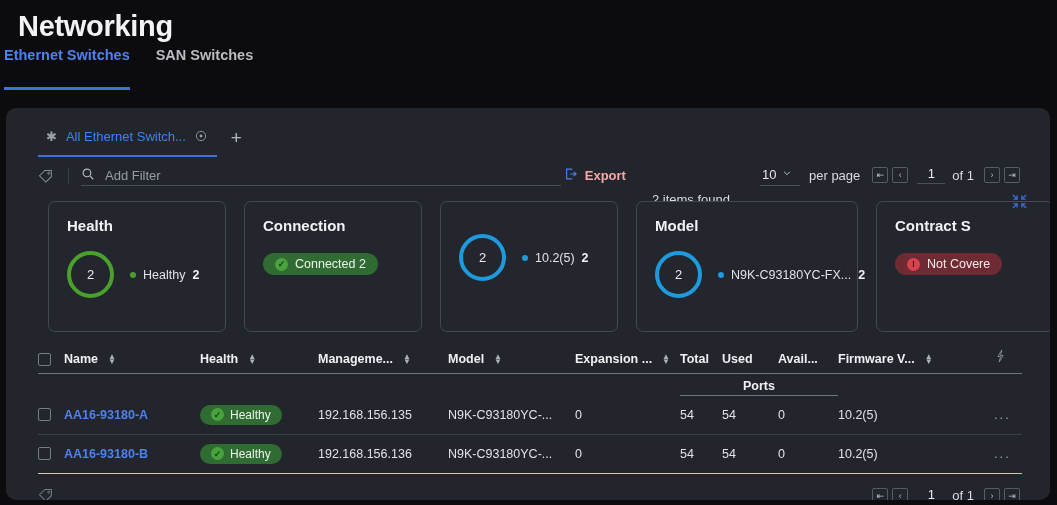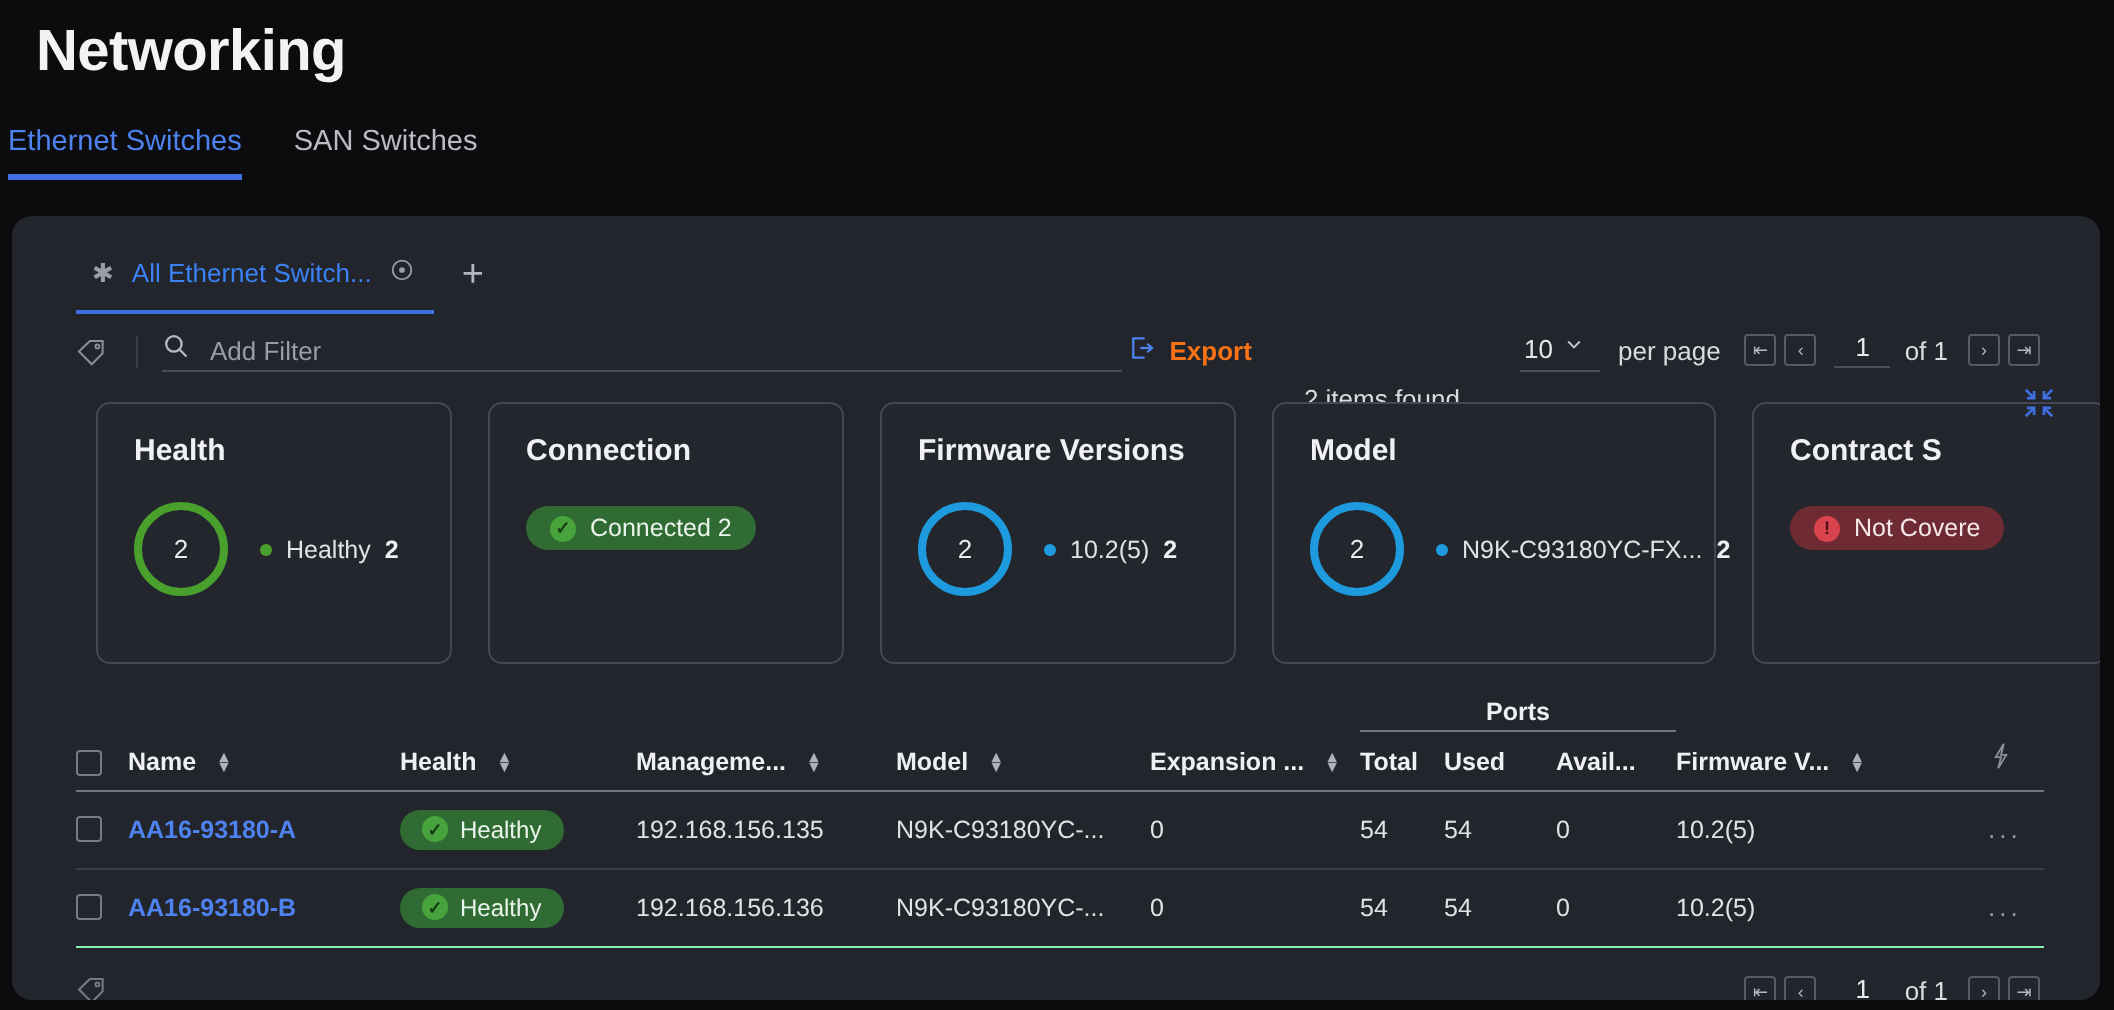--- a/index.html
+++ b/index.html
@@ -22,23 +22,23 @@
   }
   .main-tabs {
     display: flex;
     align-items: flex-end;
     gap: 26px;
     padding: 14px 0 0 4px;
     height: 44px;
   }
   .main-tab {
     font-size: 14.5px;
-    font-weight: normal;
+    font-weight: bold;
     color: #b9bcc2;
-    padding-bottom: 8px;
+    padding-bottom: 24px;
     border-bottom: 3px solid transparent;
     cursor: pointer;
   }
   .main-tab.active { color: #4d82ef; border-bottom-color: #3f6fe0; }
 
   
   .panel {
     position: absolute;
     left: 6px; top: 108px;
     width: 1044px; height: 392px;
@@ -90,21 +90,21 @@
     width: 100%;
   }
   .filter-input::placeholder { color: #989ea7; }
 
   .toolbar-right {
     display: flex; align-items: center; gap: 0;
     margin-left: auto; padding-bottom: 2px;
   }
   .export-btn {
     display: flex; align-items: center; gap: 7px;
-    color: #f97316; font-size: 13px; font-weight: bold;
+    color: #fca5a5; font-size: 13px; font-weight: bold;
     cursor: pointer; margin-right: 26px;
   }
   .items-found { font-size: 13px; color: #d9dce0; margin-right: 30px; margin-top: 48px; }
   .per-page-select {
     display: flex; align-items: flex-end; gap: 6px;
     border-bottom: 1px solid #4a4f58;
     padding: 0 2px 3px 2px; margin-right: 9px;
     cursor: pointer; width: 40px; overflow: hidden;
   }
   .per-page-val { font-size: 13px; color: #e4e6ea; }
@@ -304,21 +304,20 @@
 
     <div class="card">
       <div class="card-title">Connection</div>
       <div class="pill green">
         <span class="pill-ic">✓</span>
         <span>Connected 2</span>
       </div>
     </div>
 
     <div class="card">
-      <div class="card-title">Firmware Versions</div>
       <div class="card-body">
         <div class="donut blue">2</div>
         <div class="legend">
           <span class="legend-dot blue"></span>
           <span class="legend-label">10.2(5)</span>
           <span class="legend-count">2</span>
         </div>
       </div>
     </div>
 
@@ -355,83 +354,83 @@
             <polyline points="11.6,15.4 11.6,11.6 15.4,11.6"></polyline>
         </g>
       </svg>
     </span>
   </div>
 
   <div class="table-wrap">
     <table>
       <thead>
         <tr>
+          <th>
+            <span class="cb"></span>
+          </th>
+          <th>
+            <div class="th-inner">
+                <span>Name</span>
+              <span class="sort-ic">▲<br>▼</span>
+              </div>
+          </th>
+          <th>
+            <div class="th-inner">
+                <span>Health</span>
+              <span class="sort-ic">▲<br>▼</span>
+              </div>
+          </th>
+          <th>
+            <div class="th-inner">
+                <span class="ellip">Manageme...</span>
+              <span class="sort-ic">▲<br>▼</span>
+              </div>
+          </th>
+          <th>
+            <div class="th-inner">
+                <span>Model</span>
+              <span class="sort-ic">▲<br>▼</span>
+              </div>
+          </th>
+          <th>
+            <div class="th-inner">
+                <span class="ellip">Expansion ...</span>
+              <span class="sort-ic">▲<br>▼</span>
+              </div>
+          </th>
+          <th style="width:42px;">
+            <span>Total</span></th>
+          <th style="width:56px;">
+            <span>Used</span></th>
+          <th style="width:60px;">
+            <span class="ellip">Avail...</span></th>
+          <th>
+            <div class="th-inner">
+                <span class="ellip">Firmware V...</span>
+              <span class="sort-ic">▲<br>▼</span>
+              </div>
+          </th>
+          <th style="width:28px;">
+            <span>
+              <svg width="13" height="14" viewBox="0 0 14 16">
+                  <path d="M8.6 1 L4 8.6 H7 L5.4 15 L10 7.4 H7 Z" fill="none" stroke="#8a9099" stroke-width="1.05"></path>
+                </svg>
+            </span>
+          </th>
+        </tr>
+        <tr>
           <th style="width:26px;border:0;"></th>
           <th style="width:136px;border:0;"></th>
           <th style="width:118px;border:0;"></th>
           <th style="width:130px;border:0;"></th>
           <th style="width:127px;border:0;"></th>
           <th style="width:105px;border:0;"></th>
           <th class="grouphead" colspan="3">Ports</th>
           <th style="border:0;"></th>
           <th style="border:0;"></th>
-        </tr>
-        <tr>
-          <th>
-            <span class="cb"></span>
-          </th>
-          <th>
-            <div class="th-inner">
-                <span>Name</span>
-              <span class="sort-ic">▲<br>▼</span>
-              </div>
-          </th>
-          <th>
-            <div class="th-inner">
-                <span>Health</span>
-              <span class="sort-ic">▲<br>▼</span>
-              </div>
-          </th>
-          <th>
-            <div class="th-inner">
-                <span class="ellip">Manageme...</span>
-              <span class="sort-ic">▲<br>▼</span>
-              </div>
-          </th>
-          <th>
-            <div class="th-inner">
-                <span>Model</span>
-              <span class="sort-ic">▲<br>▼</span>
-              </div>
-          </th>
-          <th>
-            <div class="th-inner">
-                <span class="ellip">Expansion ...</span>
-              <span class="sort-ic">▲<br>▼</span>
-              </div>
-          </th>
-          <th style="width:42px;">
-            <span>Total</span></th>
-          <th style="width:56px;">
-            <span>Used</span></th>
-          <th style="width:60px;">
-            <span class="ellip">Avail...</span></th>
-          <th>
-            <div class="th-inner">
-                <span class="ellip">Firmware V...</span>
-              <span class="sort-ic">▲<br>▼</span>
-              </div>
-          </th>
-          <th style="width:28px;">
-            <span>
-              <svg width="13" height="14" viewBox="0 0 14 16">
-                  <path d="M8.6 1 L4 8.6 H7 L5.4 15 L10 7.4 H7 Z" fill="none" stroke="#8a9099" stroke-width="1.05"></path>
-                </svg>
-            </span>
-          </th>
         </tr>
       </thead>
       <tbody>
         <tr>
           <td>
               <span class="cb"></span>
             </td>
           <td><span class="name-link">AA16-93180-A</span></td>
           <td>
             <span class="health-pill">

